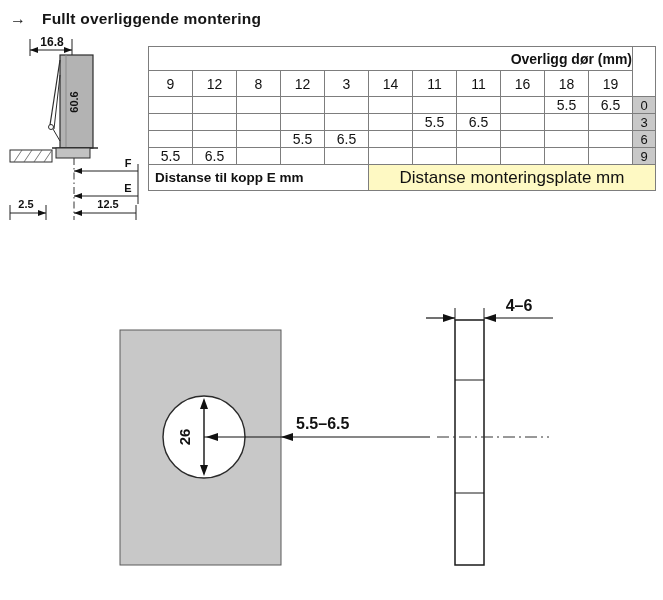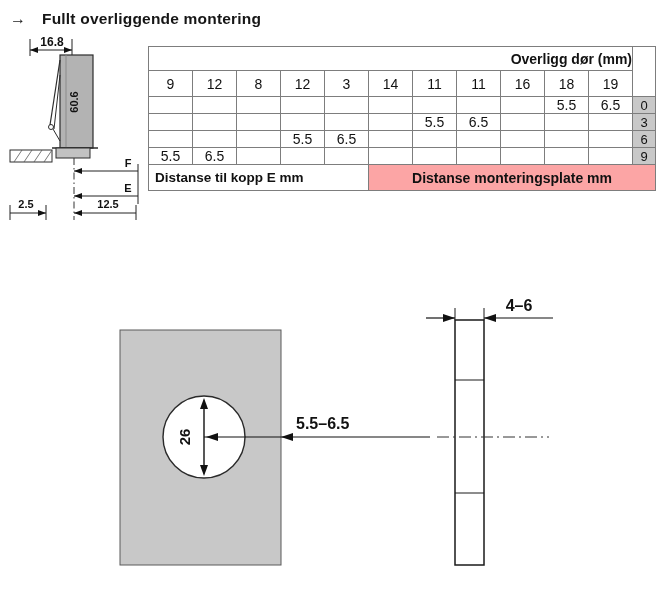--- a/index.html
+++ b/index.html
@@ -30,21 +30,21 @@
     background:#ffffff; overflow:hidden; white-space:nowrap;
   }
   .overlay-table .row-title td { height:24px; }
   .overlay-table .row-cols td { height:26px; }
   .overlay-table .row-data td { height:16px; }
   .overlay-table .row-footer td { height:26px; }
   .overlay-table .title-cell { text-align:right; font-weight:bold; padding-left:6px; }
   .overlay-table .gray { background:#c8c8c8; }
   .overlay-table .side-cell { font-size:13px; }
   .overlay-table .footer-left { text-align:left; font-weight:bold; padding-left:6px; font-size:13.5px; }
-  .overlay-table .footer-right { font-weight:bold; background:#fca5a5; font-size:14px; }
+  .overlay-table .footer-right { font-weight:normal; background:#fef9c3; font-size:17px; }
 
   svg text { fill:#111; }
   svg .dim { font-weight:bold; }
   svg line, svg rect, svg circle, svg path, svg polygon { shape-rendering:geometricPrecision; }
 </style>
 </head>
 <body>
 
 <div class="page">
 

